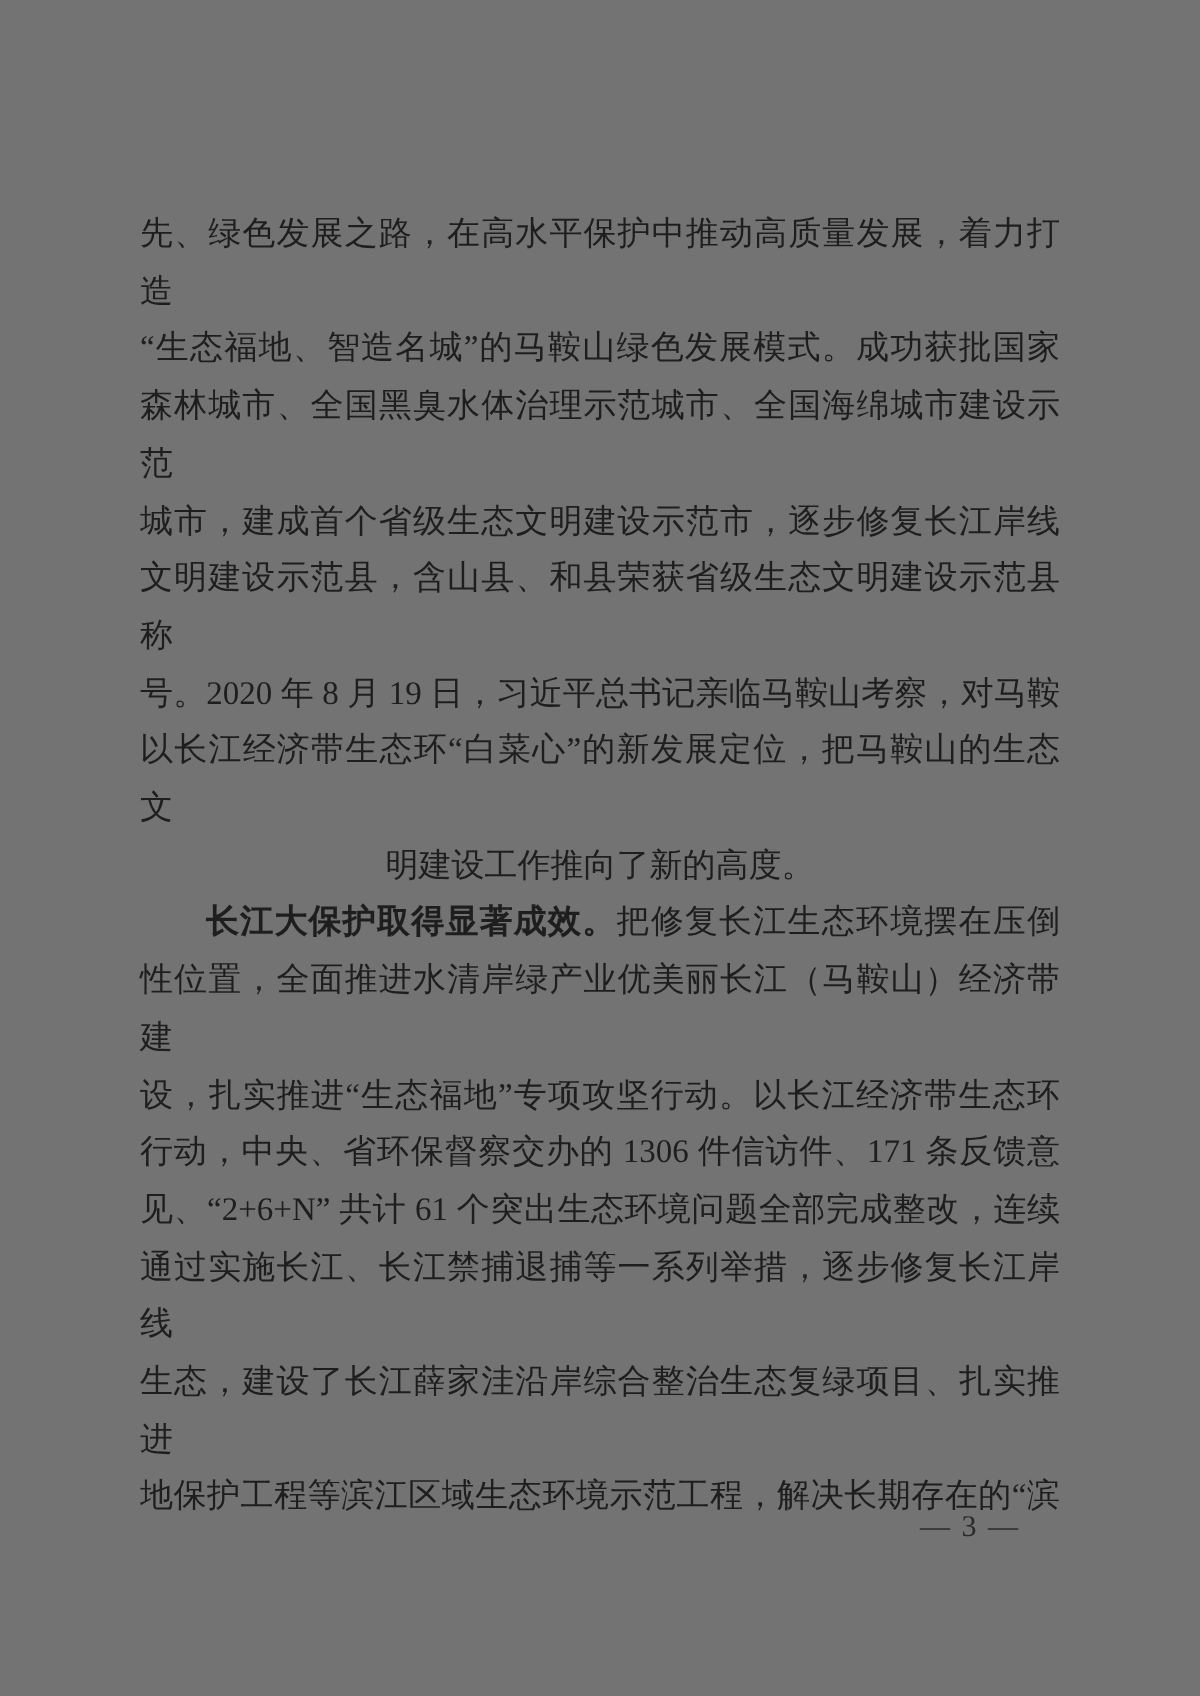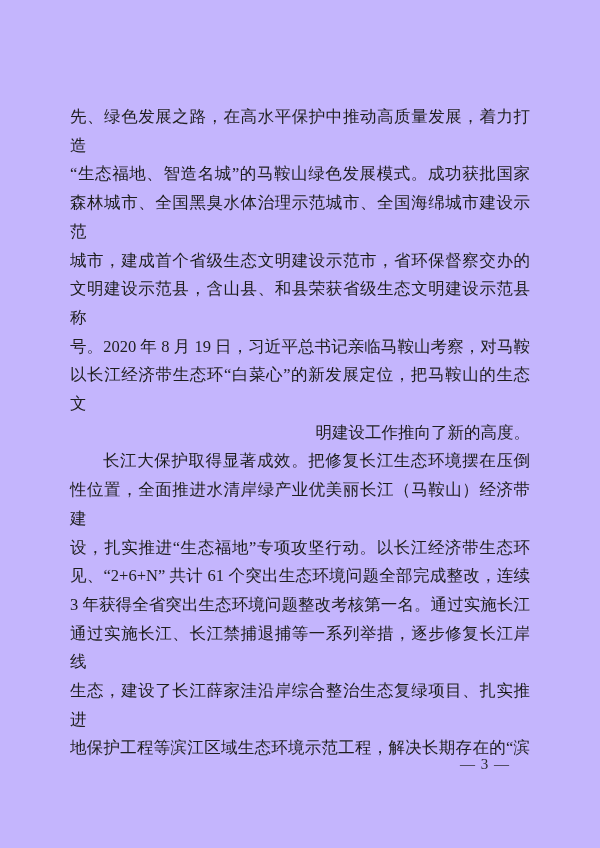--- a/index.html
+++ b/index.html
@@ -10,71 +10,71 @@
   body {
     width: 600px;
     height: 848px;
     position: relative;
     overflow: hidden;
     font-family: "Liberation Serif", "DejaVu Serif", serif;
   }
   .sheet {
     position: absolute;
     inset: 0;
-    background: #c4b5fd;
+    background: #737373;
   }
   .text-block {
     position: absolute;
     left: 70px;
     top: 103px;
     width: 460px;
     font-size: 16.5px;
     line-height: 28.7px;
     color: #1e1e1e;
     letter-spacing: 0;
   }
   .line {
-    text-align: right;
+    text-align: center;
     white-space: normal;
   }
   .line.just {
     text-align: justify;
     text-align-last: justify;
   }
   .line.indent {
     text-indent: 33px;
   }
   .bold {
-    font-weight: normal;
+    font-weight: bold;
   }
   .page-number {
     position: absolute;
     top: 756px;
     right: 90px;
     font-size: 15px;
     color: #2a2a2a;
     letter-spacing: 1px;
   }
 </style>
 </head>
 <body>
 
 <div class="sheet">
   <div class="text-block">
       <div class="line just">先、绿色发展之路，在高水平保护中推动高质量发展，着力打造</div>
       <div class="line just">“生态福地、智造名城”的马鞍山绿色发展模式。成功获批国家</div>
       <div class="line just">森林城市、全国黑臭水体治理示范城市、全国海绵城市建设示范</div>
-      <div class="line just">城市，建成首个省级生态文明建设示范市，省环保督察交办的</div>
+      <div class="line just">城市，建成首个省级生态文明建设示范市，逐步修复长江岸线</div>
       <div class="line just">文明建设示范县，含山县、和县荣获省级生态文明建设示范县称</div>
       <div class="line just">号。2020 年 8 月 19 日，习近平总书记亲临马鞍山考察，对马鞍</div>
       <div class="line just">以长江经济带生态环“白菜心”的新发展定位，把马鞍山的生态文</div>
       <div class="line">明建设工作推向了新的高度。</div>
       <div class="line just indent"><span class="bold">长江大保护取得显著成效。</span>把修复长江生态环境摆在压倒</div>
       <div class="line just">性位置，全面推进水清岸绿产业优美丽长江（马鞍山）经济带建</div>
       <div class="line just">设，扎实推进“生态福地”专项攻坚行动。以长江经济带生态环</div>
+      <div class="line just">行动，中央、省环保督察交办的 1306 件信访件、171 条反馈意</div>
       <div class="line just">见、“2+6+N” 共计 61 个突出生态环境问题全部完成整改，连续</div>
-      <div class="line just">3 年获得全省突出生态环境问题整改考核第一名。通过实施长江</div>
       <div class="line just">通过实施长江、长江禁捕退捕等一系列举措，逐步修复长江岸线</div>
       <div class="line just">生态，建设了长江薛家洼沿岸综合整治生态复绿项目、扎实推进</div>
       <div class="line just">地保护工程等滨江区域生态环境示范工程，解决长期存在的“滨</div>
     </div>
   <div class="page-number">— 3 —</div>
 </div>
 
 </body></html>

